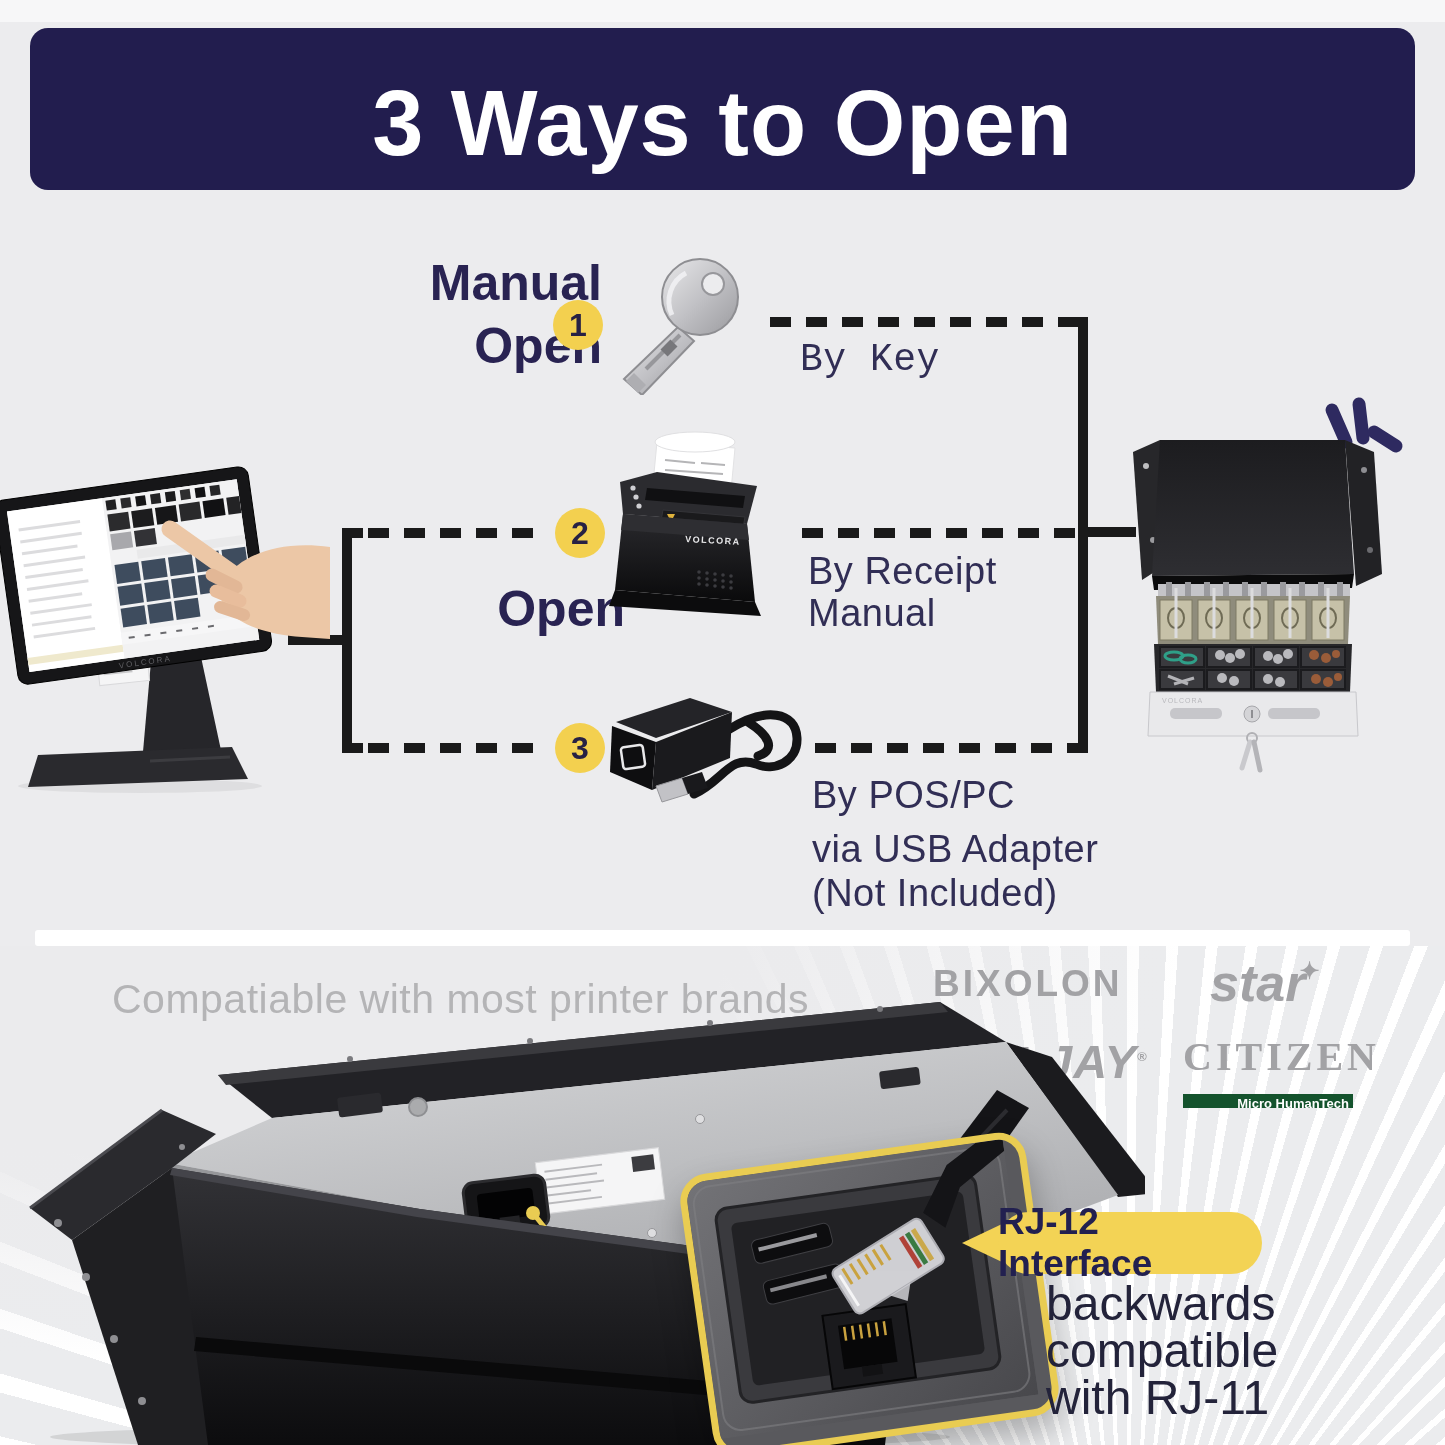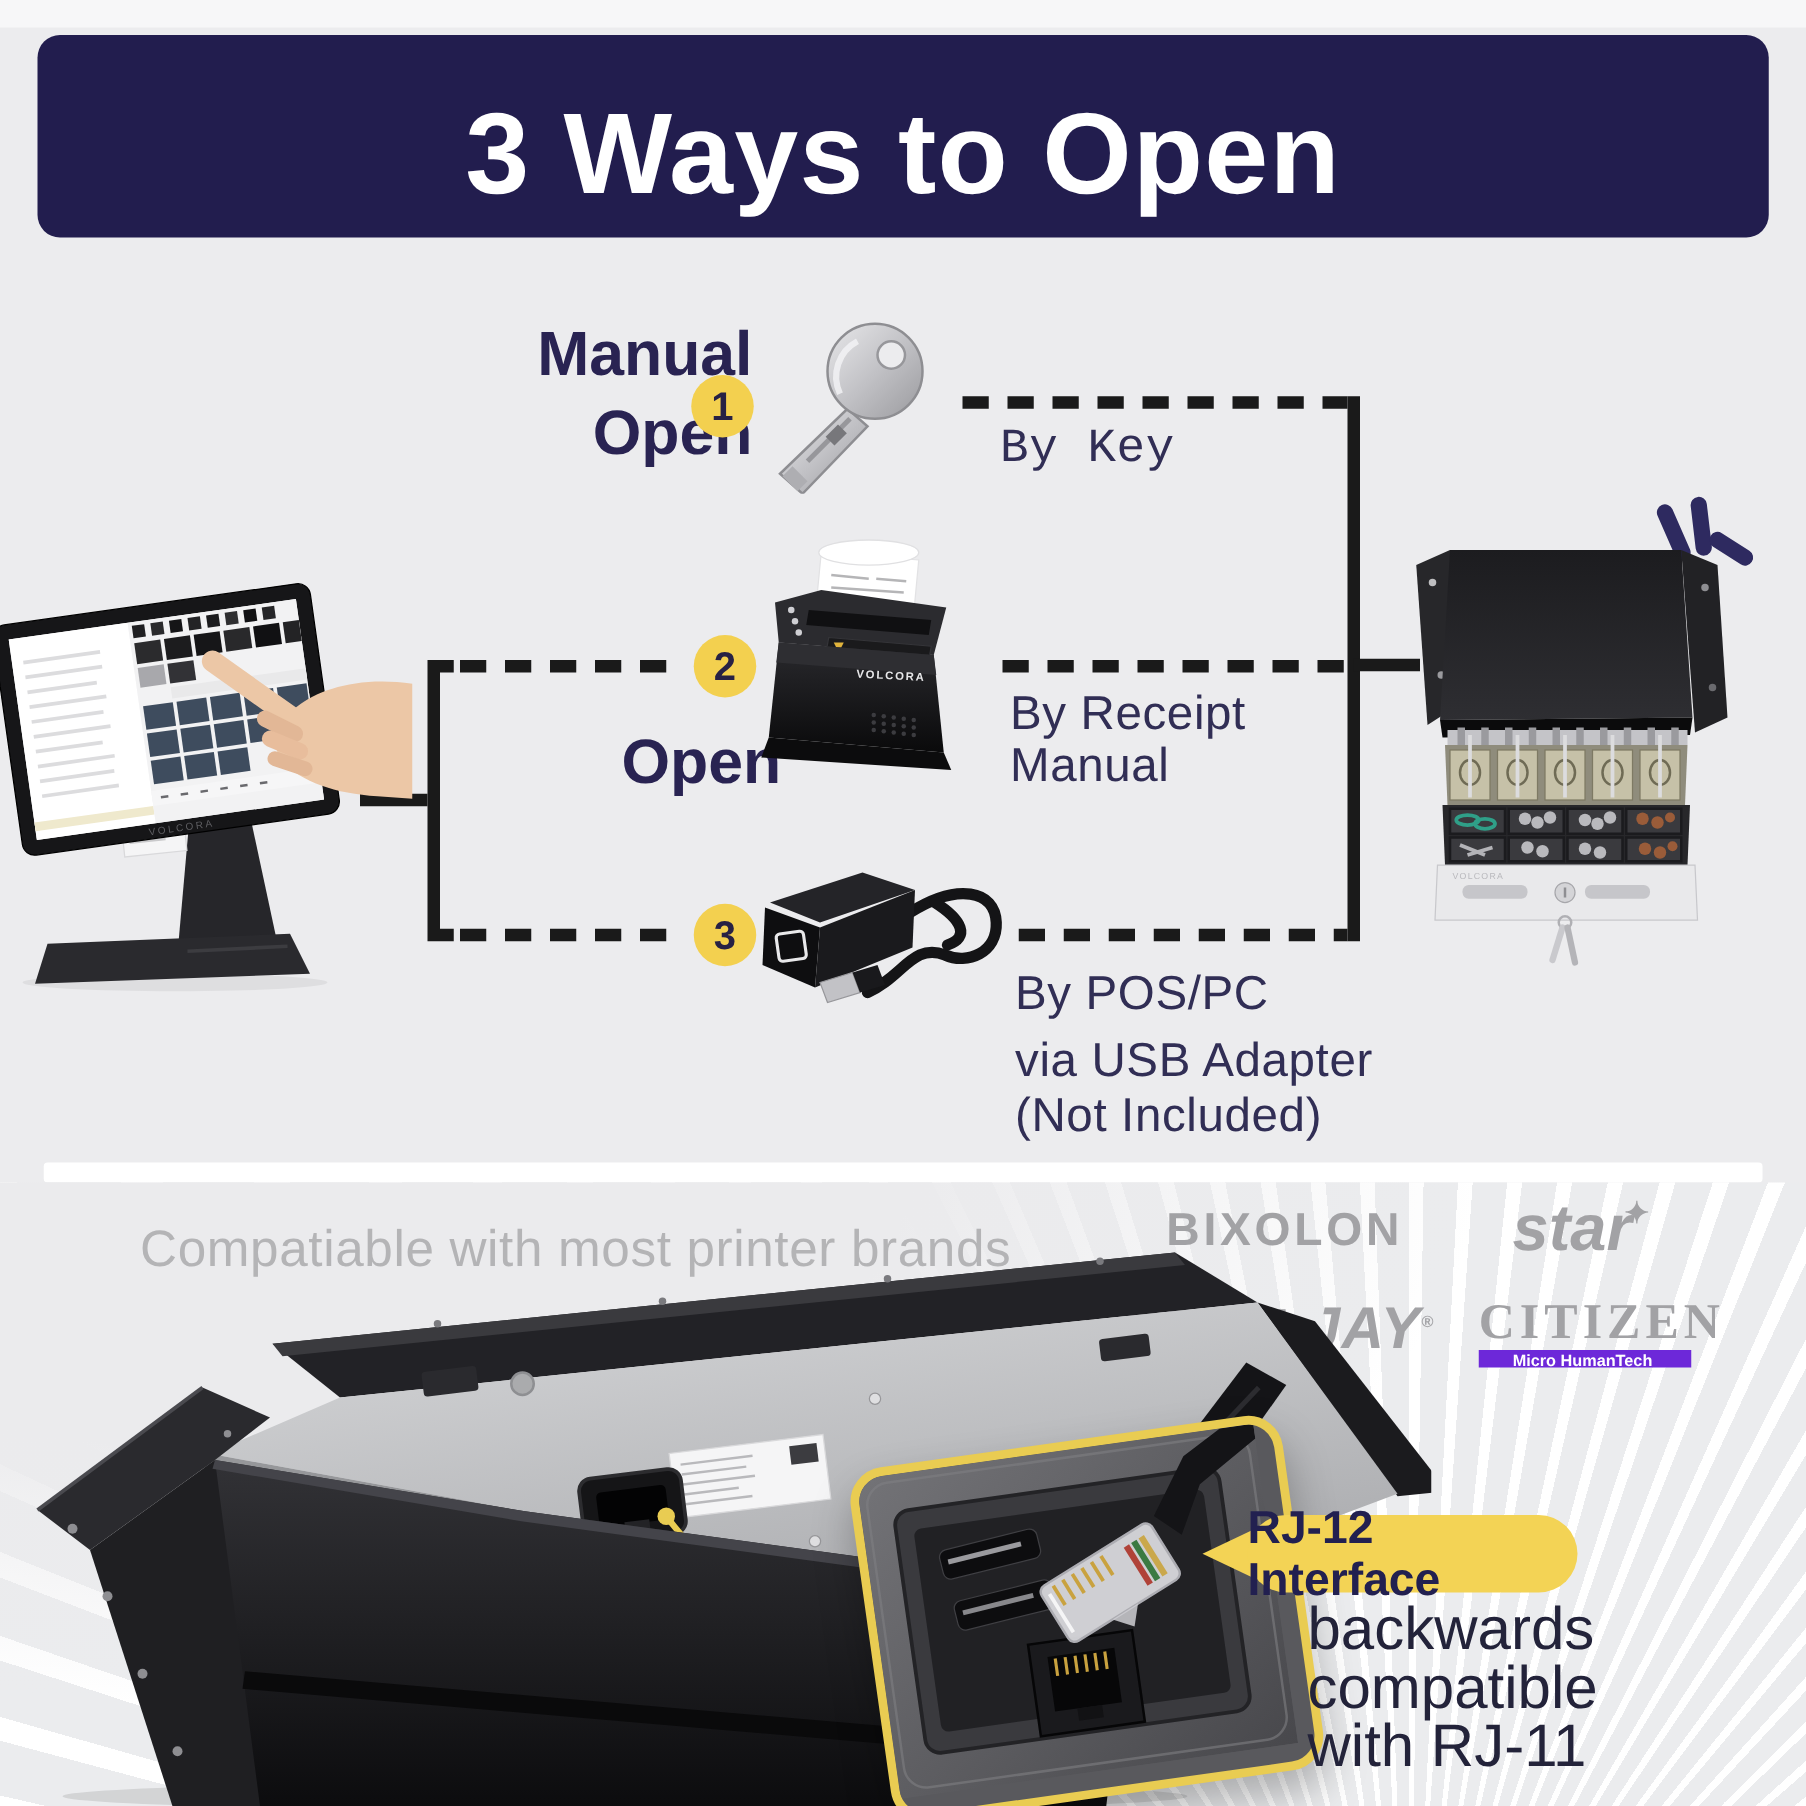--- a/index.html
+++ b/index.html
@@ -34,21 +34,21 @@
   .compat{left:92px;top:976px;font-size:41px;color:#b4b4b6;letter-spacing:.5px;margin-left:20px;}
   .logo{color:#a2a2a5;}
   .logo-bixolon{left:933px;top:963px;font-size:37px;font-weight:700;letter-spacing:3px;}
   .logo-star{left:1210px;top:953px;font-size:52px;font-weight:700;font-style:italic;}
   .logo-star .spark{font-size:24px;font-style:normal;position:relative;top:-22px;left:-6px;}
   .logo-epson{left:866px;top:1037px;font-size:45px;font-weight:700;letter-spacing:2px;}
   .logo-jay{left:1046px;top:1034px;font-size:47px;font-weight:700;font-style:italic;letter-spacing:1px;}
   .logo sup{font-size:13px;}
   .logo-citizen{left:1183px;top:1033px;width:170px;text-align:center;}
   .logo-citizen .cname{font-family:"Liberation Serif", serif;font-size:40px;font-weight:700;letter-spacing:4px;color:#a2a2a5;}
-  .citizen-bar{margin-top:0;height:14px;background:#6d28d9;}
+  .citizen-bar{margin-top:14px;height:14px;background:#14532d;text-align:right;}
   .citizen-bar span{color:#ffffff;font-size:13px;font-weight:700;line-height:14px;padding-right:4px;letter-spacing:0;}
   
   .inset{left:695px;top:1152px;width:335px;height:272px;transform:rotate(-8deg);
          border:7px solid #e9cc52;border-radius:28px;background:#59595d;overflow:hidden;
          box-shadow:0 18px 34px rgba(0,0,0,.28);}
   .bubble{left:998px;top:1212px;width:264px;height:62px;background:#f3d355;border-radius:31px;
           display:flex;align-items:center;justify-content:center;}
   .bubble span{font-size:37px;font-weight:700;color:#222050;}
   .bubble-tail{left:962px;top:1224px;width:0;height:0;border-right:40px solid #f3d355;
                border-top:19px solid transparent;border-bottom:19px solid transparent;}

